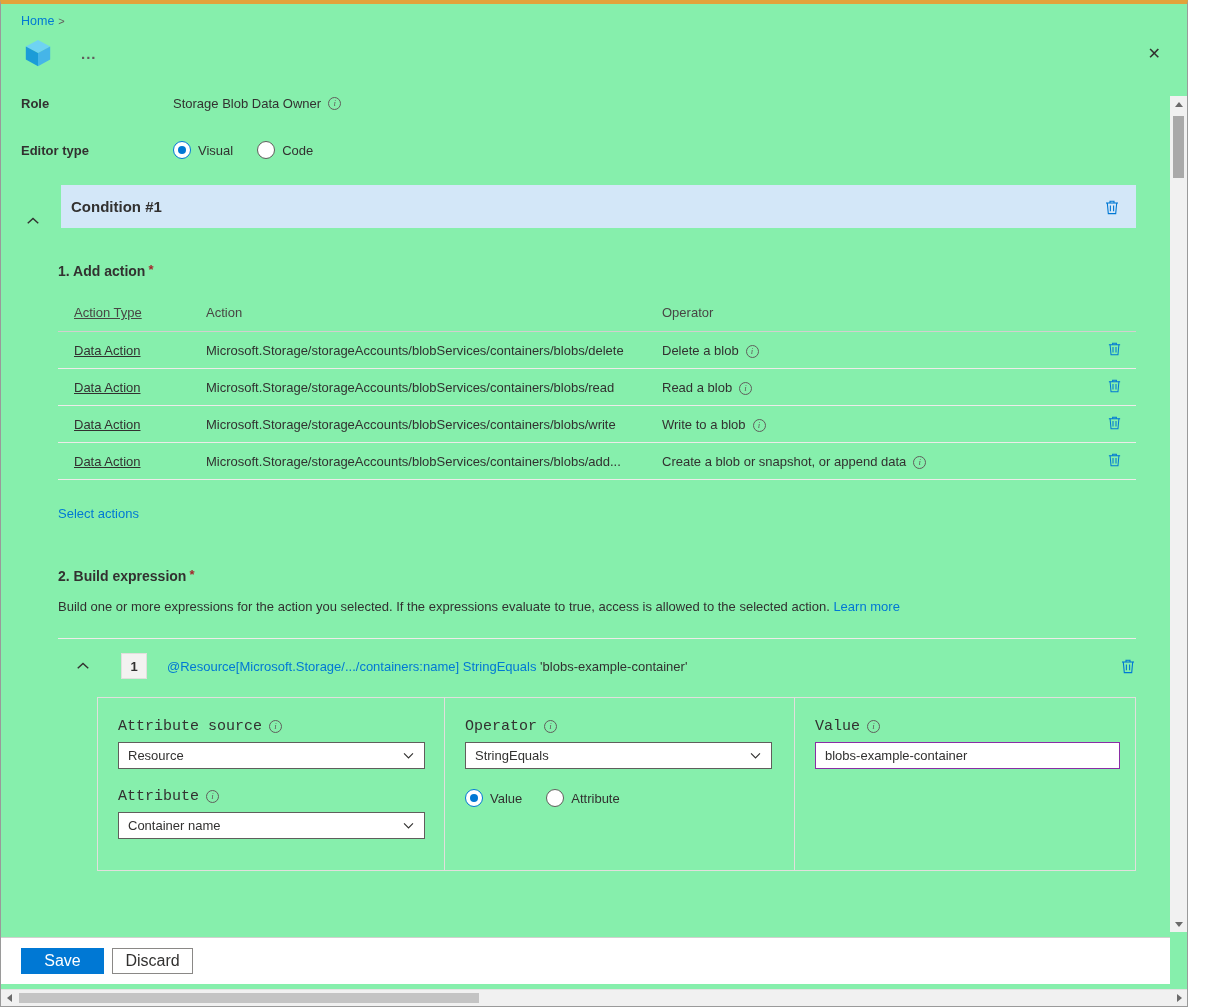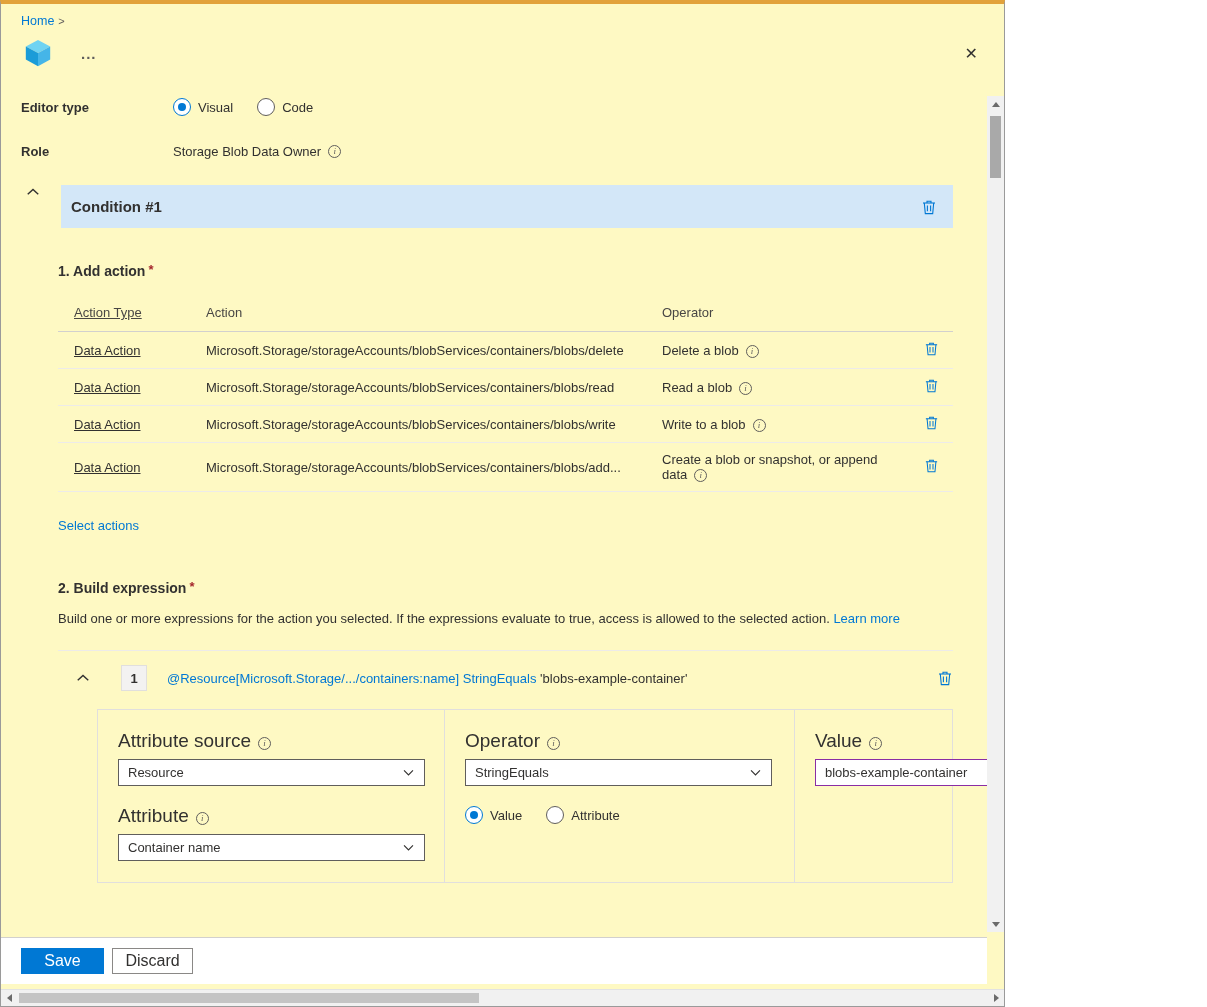--- a/index.html
+++ b/index.html
@@ -4,22 +4,22 @@
 <style>
   * { margin:0; padding:0; box-sizing:border-box; }
   html,body { background:#fff; }
   body {
     font-family:"Liberation Sans", sans-serif;
     font-size:13px;
     color:#323130;
   }
   .page {
     position:relative;
-    width:1005px; height:1007px;
-    background:#fef9c3;
+    width:1188px; height:1007px;
+    background:#86efac;
     border:1px solid #9a9a9a;
     border-top:4px solid #e2a23b;
     overflow:hidden;
   }
   a { color:#0078d4; text-decoration:none; cursor:pointer; }
 
   
   .breadcrumb { padding:10px 0 0 20px; font-size:12.5px; }
   .breadcrumb .sep { color:#605e5c; margin-left:4px; font-size:11px; }
 
@@ -47,21 +47,21 @@
   .info-icon::after { content:"i"; }
 
   
   .radio { display:inline-flex; align-items:center; margin-right:24px; cursor:pointer; }
   .radio-circle { width:18px; height:18px; border:1px solid #605e5c; border-radius:50%; position:relative; background:#fff; flex:0 0 auto; }
   .radio.selected .radio-circle { border-color:#0078d4; }
   .radio.selected .radio-circle::after { content:""; position:absolute; inset:4px; background:#0078d4; border-radius:50%; }
   .radio .radio-label { margin-left:7px; }
 
   
-  .condition-row { display:flex; align-items:flex-start; margin:26px 0 0 20px; }
+  .condition-row { display:flex; align-items:flex-end; margin:26px 0 0 20px; }
   .collapse-btn { width:24px; display:flex; justify-content:center; cursor:pointer; }
   .condition-bar {
     flex:1; margin-left:16px; margin-right:51px;
     background:#d3e7f8; height:43px;
     display:flex; align-items:center; padding:0 16px 0 10px;
   }
   .condition-title { font-weight:700; font-size:15px; }
   .trash-btn { margin-left:auto; cursor:pointer; display:inline-flex; }
   .trash-btn svg { display:block; }
 
@@ -103,21 +103,21 @@
   .expr-text .tok-dark { color:#323130; }
 
   
   .builder {
     margin-left:39px; margin-top:6px;
     display:grid; grid-template-columns:347px 350px 1fr;
     border:1px solid #e1dfdd; border-bottom:1px solid #e1dfdd;
   }
   .bcol { padding:20px; border-right:1px solid #e1dfdd; min-height:172px; }
   .bcol.last { border-right:none; }
-  .field-label { font-size:19px; color:#323130; margin-bottom:7px; }
+  .field-label { font-size:15px; color:#323130; margin-bottom:7px;font-family:Liberation Mono, monospace; }
   .dropdown {
     width:307px; height:27px; border:1px solid #605e5c; background:#fff;
     display:flex; align-items:center; justify-content:space-between;
     padding:0 9px; cursor:pointer; font-size:13px;
   }
   .dropdown + .field-label { margin-top:18px; }
   .text-input {
     width:305px; height:27px; border:1px solid #8a2da5; background:#fff;
     padding:0 9px; font-size:13px; font-family:"Liberation Sans", sans-serif;
     color:#323130; outline:none;
@@ -182,38 +182,38 @@
   </div>
 
   <div class="title-row">
     <svg class="cube-icon" viewBox="0 0 32 32">
       <polygon points="16,2 29,9 16,16 3,9" fill="#6fd3f2"></polygon>
       <polygon points="3,9 16,16 16,30 3,23" fill="#1b9cd8"></polygon>
       <polygon points="16,16 29,9 29,23 16,30" fill="#45b5e8"></polygon>
     </svg>
     <span class="more-btn">...</span>
     <span class="close-btn">✕</span>
+  </div>
+
+  <div class="form-row row-role">
+    <span class="form-label">Role</span>
+    <span>Storage Blob Data Owner</span>
+    <span class="info-icon"></span>
   </div>
 
   <div class="form-row row-editor">
     <span class="form-label">Editor type</span>
     <span class="radio selected">
       <span class="radio-circle"></span>
       <span class="radio-label">Visual</span>
     </span>
     <span class="radio">
       <span class="radio-circle"></span>
       <span class="radio-label">Code</span>
     </span>
-  </div>
-
-  <div class="form-row row-role">
-    <span class="form-label">Role</span>
-    <span>Storage Blob Data Owner</span>
-    <span class="info-icon"></span>
   </div>
 
   <div class="condition-row">
     <span class="collapse-btn">
       <svg width="14" height="14" viewBox="0 0 16 16">
           <path d="M2 10.5l6-5.5 6 5.5" stroke="#323130" stroke-width="1.6" fill="none"></path>
         </svg>
     </span>
     <div class="condition-bar">
       <span class="condition-title">Condition #1</span>

